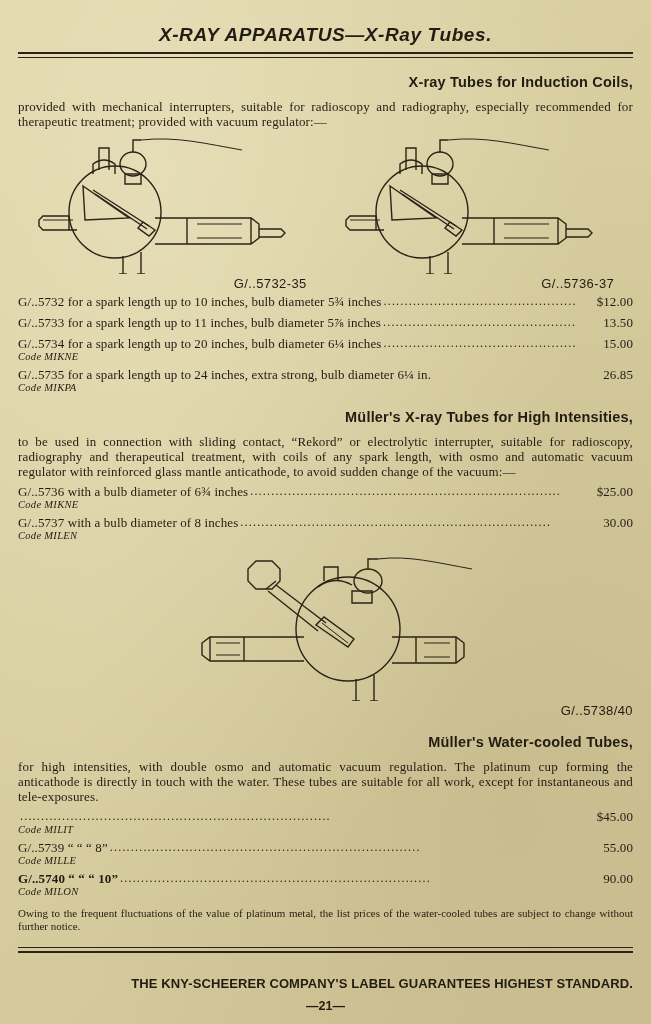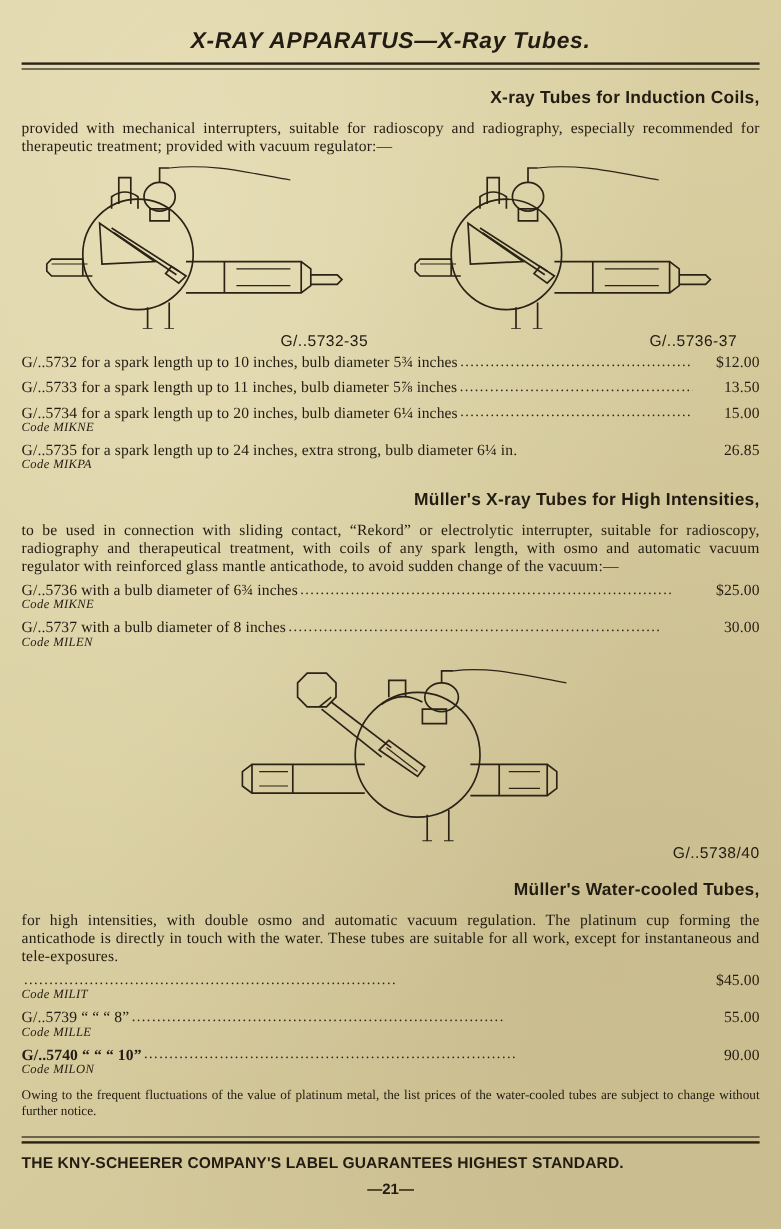--- a/index.html
+++ b/index.html
@@ -132,26 +132,26 @@
 
   
   .footer-note {
     font-family: "Liberation Serif", serif;
     font-size: 11px;
     line-height: 1.2;
     text-align: justify;
     margin-top: 10px;
   }
   .footer-bar {
-    text-align: left;
+    text-align: right;
     font-family: "Liberation Sans", sans-serif;
     font-weight: bold;
     font-size: 13px;
     letter-spacing: 0.1px;
-    margin-top: 8px;
+    margin-top: 23px;
   }
   .page-num {
     text-align: center;
     font-family: "Liberation Sans", sans-serif;
     font-weight: bold;
     font-size: 12.5px;
     margin-top: 8px;
   }
   svg { display: block; }
   .ink { stroke: #2a2316; fill: none; stroke-width: 1.4; }

